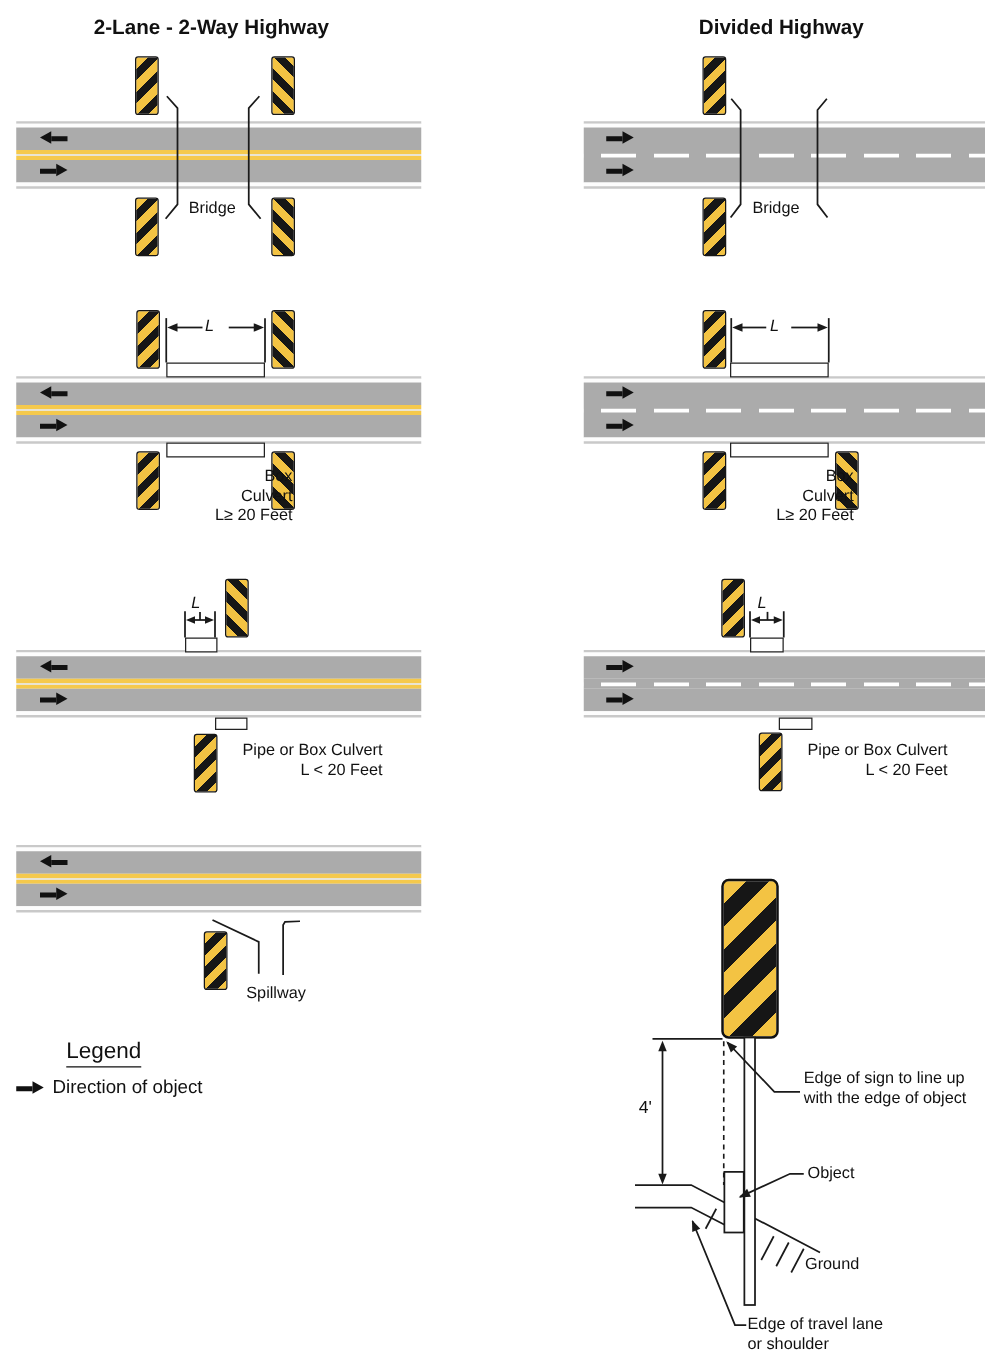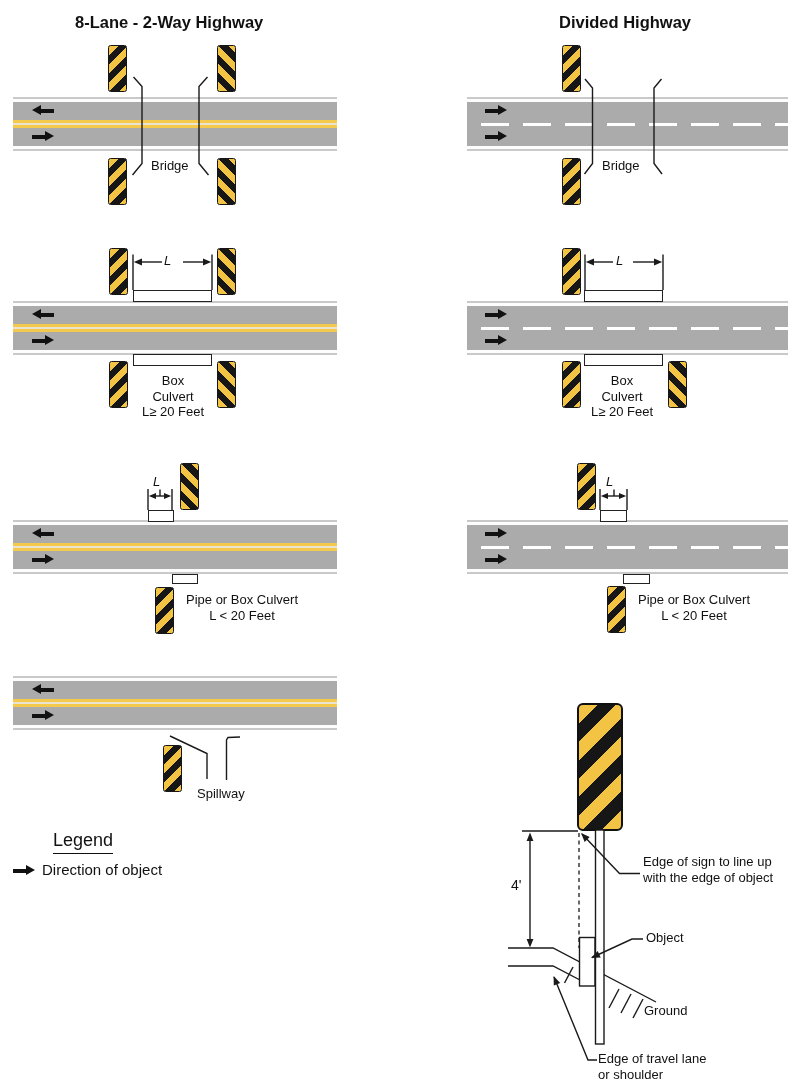--- a/index.html
+++ b/index.html
@@ -25,35 +25,35 @@
   
   .culv{position:absolute;background:#fff;border:1.4px solid #222;box-sizing:border-box;z-index:2}
   
   .arr{position:absolute;width:13px;height:3.5px;background:#111;z-index:3}
   .arr::after{content:"";position:absolute;top:-3.9px;border-top:5.6px solid transparent;
       border-bottom:5.6px solid transparent}
   .arr-r::after{left:13px;border-left:9.5px solid #111}
   .arr-l::after{right:13px;border-right:9.5px solid #111}
   
   .lbl{position:absolute;font-size:13px;line-height:15.5px;z-index:6;white-space:nowrap}
-  .ctr{text-align:center;white-space:normal}
+  .ctr{text-align:right;white-space:normal}
   .ttl{position:absolute;font-size:16.5px;font-weight:bold;z-index:6;white-space:nowrap}
   .ital{font-style:italic}
   .legend-h{position:absolute;font-size:18px;z-index:6;border-bottom:1.6px solid #111;padding-bottom:2px}
   .legend-t{position:absolute;font-size:15px;z-index:6}
   .mount{position:absolute;font-size:15px;font-weight:bold;line-height:20px;z-index:6;white-space:nowrap}
   .dim4{position:absolute;font-size:14px;z-index:6}
   #linework{position:absolute;left:0;top:0;z-index:5;pointer-events:none}
 </style>
 </head>
 <body>
 
 <div id="stage">
 
-  <div class="ttl" style="left:75px;top:13px">8-Lane - 2-Way Highway</div>
+  <div class="ttl" style="left:75px;top:13px">2-Lane - 2-Way Highway</div>
   <div class="ttl" style="left:559px;top:13px">Divided Highway</div>
 
   <div class="road" style="left:13px;top:97px;width:324px">
     <div class="rc"></div>
       <div class="rw"></div>
       <div class="rg"></div>
       <div class="cl2"></div>
       <div class="rg"></div>
       <div class="rw"></div>
       <div class="rc"></div>

